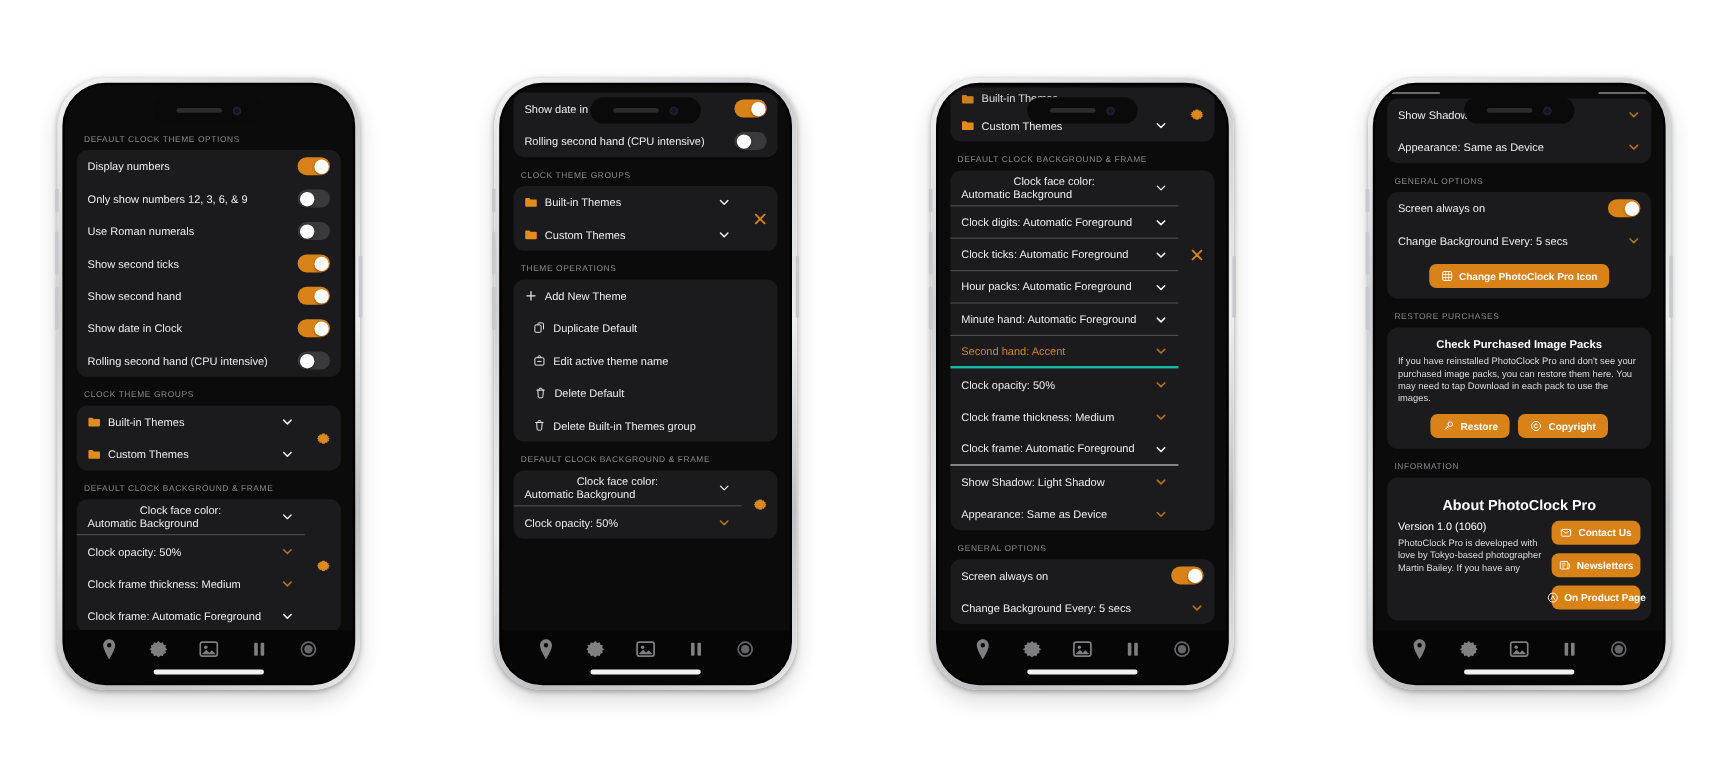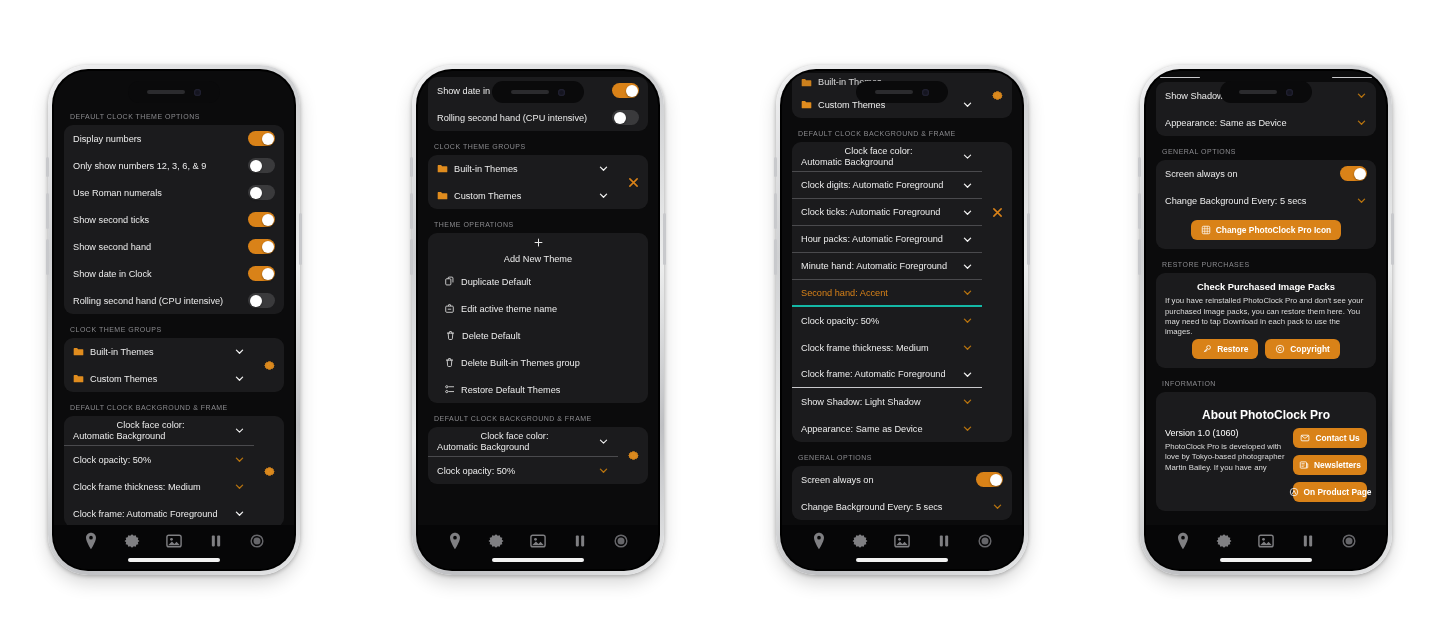--- a/index.html
+++ b/index.html
@@ -163,21 +163,21 @@
     white-space: nowrap;
   }
   .pill .pi { width: 10px; height: 10px; flex: 0 0 auto; }
   .pill.wide { width: 100%; }
   .btn-center { display: flex; justify-content: center; padding: 6px 9px 9px; }
 
   
   .blk { padding: 8px 9px 9px; }
   .blk .title { font-size: 9.4px; font-weight: 700; color: #fff; text-align: center; margin-bottom: 4px; }
   .blk .body { font-size: 7.8px; line-height: 1.32; color: #dcdcdc; }
-  .btn-row { display: flex; gap: 7px; justify-content: center; margin-top: 1px; }
+  .btn-row { display: flex; gap: 7px; justify-content: center; margin-top: 7px; }
 
   .about-title { font-size: 12px; font-weight: 700; color: #fff; text-align: center; padding: 16px 9px 2px; }
   .about-body { display: flex; gap: 8px; padding: 4px 9px 9px; }
   .about-left { flex: 1; min-width: 0; }
   .about-ver { font-size: 9px; font-weight: 400; color: #fff; margin-bottom: 4px; }
   .about-txt { font-size: 7.8px; line-height: 1.36; color: #dcdcdc; }
   .about-right { width: 74px; display: flex; flex-direction: column; gap: 7px; flex: 0 0 auto; }
 
   .partial-lines { display: flex; justify-content: space-between; padding: 2px 4px 0; }
   .partial-lines .pl { height: 1.4px; width: 40px; background: #c9c9cc; border-radius: 1px; }
@@ -408,21 +408,21 @@
               <div class="side">
                 <svg class="xmark" viewBox="0 0 16 16">
                   <path d="M3.5 3.5l9 9M12.5 3.5l-9 9" stroke="currentColor" stroke-width="1.9" stroke-linecap="round"></path>
                 </svg>
               </div>
             </div>
 
             <div class="sect-hdr">THEME OPERATIONS</div>
 
             <div class="card">
-              <div class="row" style="flex-direction:column;">
+              <div class="row" style="">
                 <svg class="opicon" viewBox="0 0 16 16">
                   <path d="M8 3v10M3 8h10" stroke="currentColor" stroke-width="1.5" stroke-linecap="round"></path>
                 </svg>
                 <span class="lbl">Add New Theme</span>
               </div>
               <div class="row" style="padding-left:16px;">
                 <svg class="opicon" viewBox="0 0 16 16">
                   <rect x="2.5" y="4" width="7.5" height="9" rx="1.4" fill="none" stroke="currentColor" stroke-width="1.2"></rect>
                   <path d="M6 4V3a1.4 1.4 0 011.4-1.4h4.2A1.4 1.4 0 0113 3v6.4" fill="none" stroke="currentColor" stroke-width="1.2"></path>
                 </svg>
@@ -440,29 +440,20 @@
                 <svg class="opicon" viewBox="0 0 16 16">
                   <path d="M3.5 4.5h9M6.3 4.5V3.2a1 1 0 011-1h1.4a1 1 0 011 1v1.3M4.6 4.5l.7 8.2a1.2 1.2 0 001.2 1.1h3a1.2 1.2 0 001.2-1.1l.7-8.2" fill="none" stroke="currentColor" stroke-width="1.2" stroke-linecap="round" stroke-linejoin="round"></path>
                 </svg>
                 <span class="lbl">Delete Default</span>
               </div>
               <div class="row" style="padding-left:16px;">
                 <svg class="opicon" viewBox="0 0 16 16">
                   <path d="M3.5 4.5h9M6.3 4.5V3.2a1 1 0 011-1h1.4a1 1 0 011 1v1.3M4.6 4.5l.7 8.2a1.2 1.2 0 001.2 1.1h3a1.2 1.2 0 001.2-1.1l.7-8.2" fill="none" stroke="currentColor" stroke-width="1.2" stroke-linecap="round" stroke-linejoin="round"></path>
                 </svg>
                 <span class="lbl">Delete Built-in Themes group</span>
-              </div>
-              <div class="row" style="padding-left:16px;">
-                <svg class="opicon" viewBox="0 0 16 16">
-                  <circle cx="4" cy="4" r="1.6" fill="none" stroke="currentColor" stroke-width="1.2"></circle>
-                  <path d="M7 4h7" stroke="currentColor" stroke-width="1.2" stroke-linecap="round"></path>
-                  <circle cx="4" cy="11" r="1.6" fill="none" stroke="currentColor" stroke-width="1.2"></circle>
-                  <path d="M7 11h7" stroke="currentColor" stroke-width="1.2" stroke-linecap="round"></path>
-                </svg>
-                <span class="lbl">Restore Default Themes</span>
               </div>
             </div>
 
             <div class="sect-hdr">DEFAULT CLOCK BACKGROUND &amp; FRAME</div>
 
             <div class="group-wrap">
               <div class="rows">
                 <div class="row underline">
                   <span class="twoline">
                     <span class="l1">Clock face color:</span>

